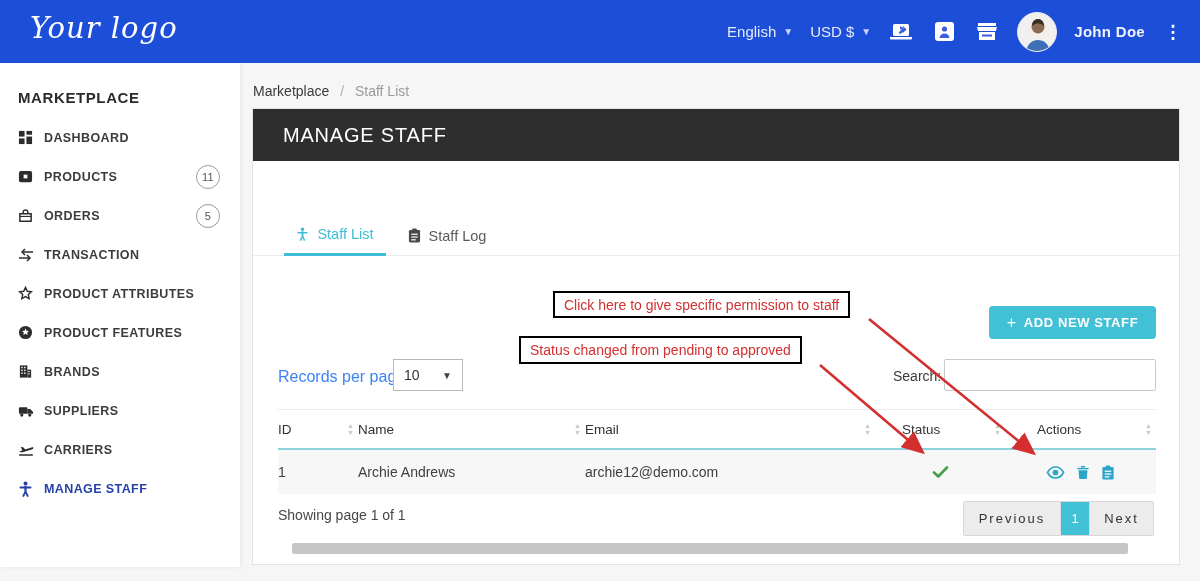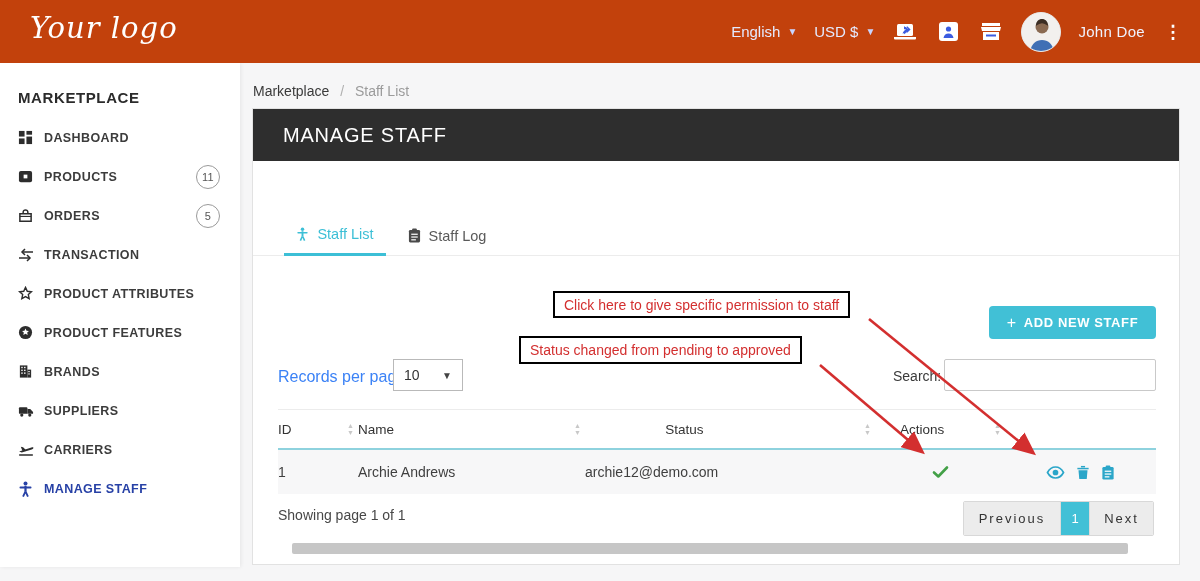--- a/index.html
+++ b/index.html
@@ -1,28 +1,28 @@
 <!DOCTYPE html>
 <html><head>
 <meta charset="utf-8">
 <style>
   *{margin:0;padding:0;box-sizing:border-box}
   html,body{width:1200px;height:581px}
   body{font-family:"Liberation Sans",sans-serif;background:#f6f6f7;position:relative;overflow:hidden;color:#3a3a3a}
   svg.i{display:block}
 
   
-  .topbar{position:absolute;inset:0 0 auto 0;height:63px;background:#c2410c;z-index:6}
+  .topbar{position:absolute;inset:0 0 auto 0;height:63px;background:#1d4ed8;z-index:6}
   .logo{position:absolute;left:30px;top:11px;color:#fff;font-family:"DejaVu Serif",serif;font-style:italic;font-size:29px;letter-spacing:1px}
   .tb-right{position:absolute;right:16px;top:0;height:63px;display:flex;align-items:center;gap:17px;color:#dfe6ff}
   .tb-drop{display:flex;align-items:center;gap:7px;font-size:15px;color:#e4eaff;cursor:pointer}
   .chev{font-size:10px;color:#c9d4ff}
   .tb-ic{width:26px;height:22px;color:#fff;cursor:pointer;display:flex;align-items:center;justify-content:center}
   .avatar{width:40px;height:40px;border-radius:50%;background:#f1f1f1;overflow:hidden;border:1px solid #e8e8e8;cursor:pointer}
-  .tb-name{font-size:15px;color:#f0f3ff;font-weight:normal;letter-spacing:.3px}
+  .tb-name{font-size:15px;color:#f0f3ff;font-weight:bold;letter-spacing:.3px}
   .kebab{color:#fff;font-size:18px;font-weight:bold;line-height:1;cursor:pointer;padding:0 2px}
 
   
   .sidebar{position:absolute;left:0;top:63px;width:240px;height:504px;background:#fff;box-shadow:1px 0 4px rgba(0,0,0,.07);z-index:4}
   .sb-title{margin:26px 0 12px 18px;font-size:15px;font-weight:bold;color:#2b2b2b;letter-spacing:.6px}
   .sb-item{display:flex;align-items:center;height:39px;padding:0 20px 0 18px;font-size:12.5px;font-weight:bold;color:#3c3c3c;letter-spacing:.4px;cursor:pointer}
   .sb-item .ic{width:26px;color:#2d2d2d;flex:0 0 26px}
   .sb-item.active{color:#2741a6}
   .sb-item.active .ic{color:#2741a6}
   .badge{margin-left:auto;width:24px;height:24px;border:1px solid #9a9a9a;border-radius:50%;display:flex;align-items:center;justify-content:center;font-size:11px;color:#555;font-weight:normal;background:#fff}
@@ -316,20 +316,27 @@
   <div class="thead">
     <div class="th">
       <span class="lbl">ID</span>
       <span class="sort">
           <span>▲</span>
           <span>▼</span>
         </span>
     </div>
     <div class="th">
       <span class="lbl">Name</span>
+      <span class="sort">
+          <span>▲</span>
+          <span>▼</span>
+        </span>
+    </div>
+    <div class="th">
+      <span class="lbl">Email</span>
       <span class="sort">
           <span>▲</span>
           <span>▼</span>
         </span>
     </div>
     <div class="th c">
       <span class="lbl">Status</span>
       <span class="sort">
           <span>▲</span>
           <span>▼</span>

